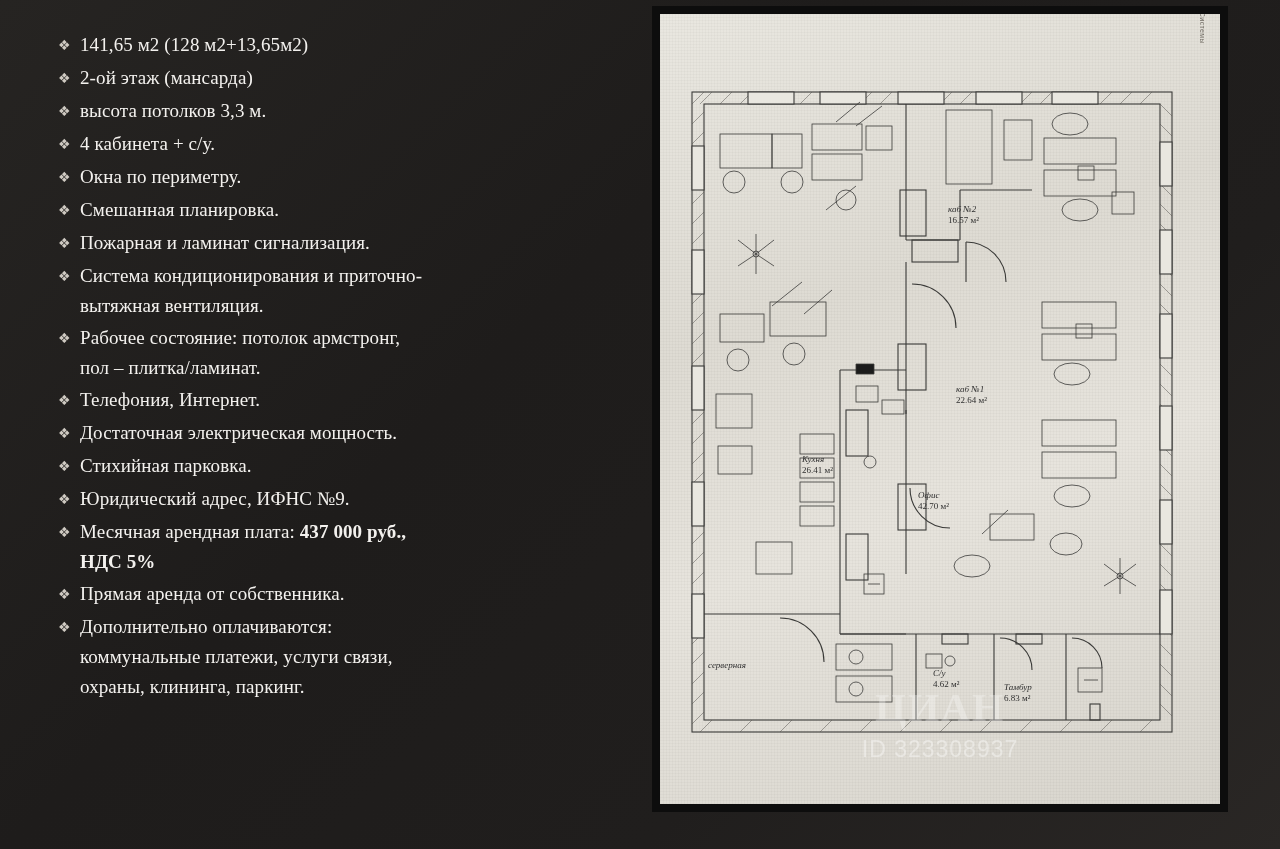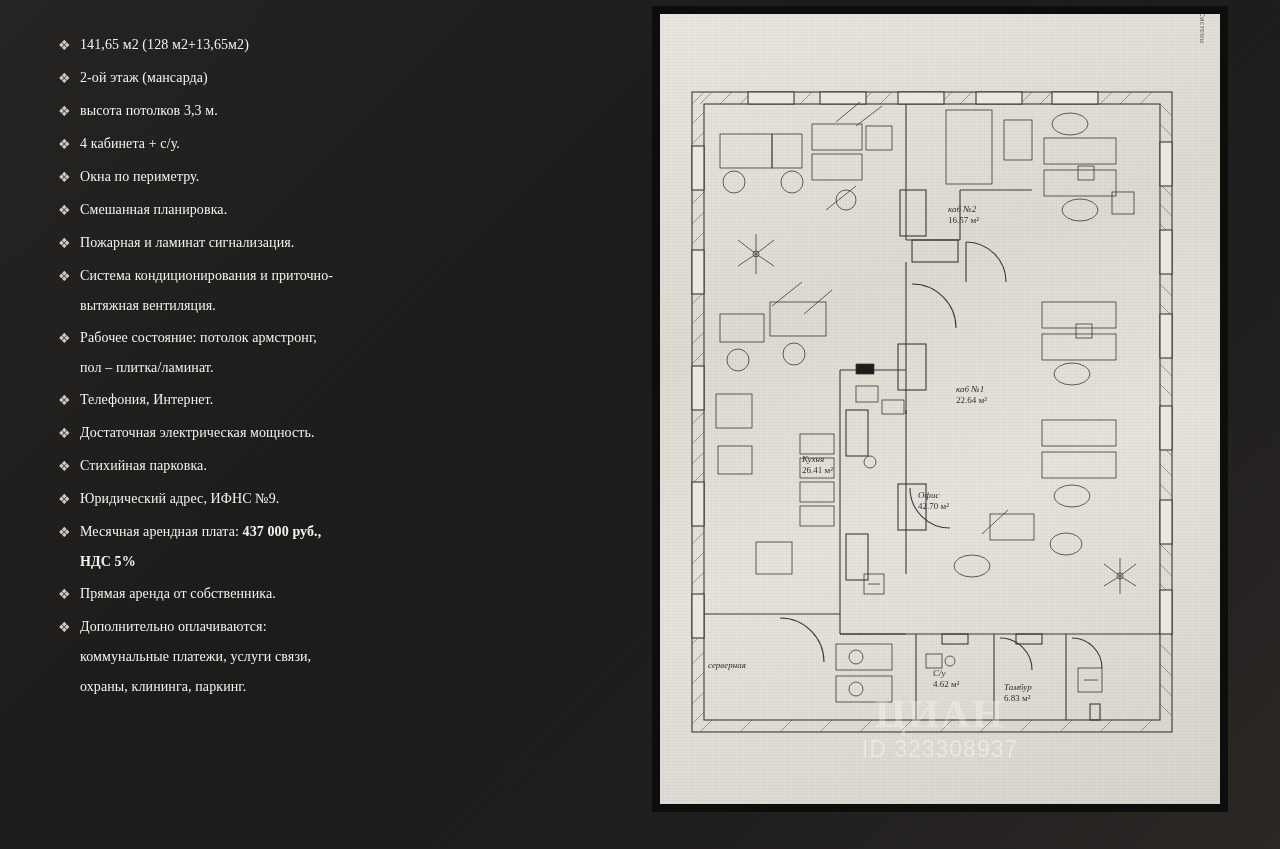--- a/index.html
+++ b/index.html
@@ -36,21 +36,21 @@
   .bullet {
     width: 22px;
     min-width: 22px;
     font-size: 14px;
     line-height: 30px;
     color: #cfcac2;
     text-align: left;
     padding-top: 1px;
   }
   .ftext {
-    font-size: 14px;
+    font-size: 19px;
     line-height: 30px;
     color: #f3f1ee;
     letter-spacing: 0.1px;
     white-space: pre-line;
   }
   .ftext b { font-weight: bold; }
   
   #plan-photo {
     position: absolute;
     left: 652px;
@@ -108,21 +108,21 @@
     letter-spacing: 2px;
     color: rgba(255,255,255,0.30);
     line-height: 40px;
   }
   #wm-id {
     font-family: "Liberation Sans", sans-serif;
     font-size: 23px;
     letter-spacing: 1px;
     color: rgba(255,255,255,0.40);
     line-height: 26px;
-    margin-top: 2px;
+    margin-top: 8px;
   }
 </style>
 </head>
 <body>
 
 <div id="slide">
 
   <div id="features">
 
     <div class="feature">

